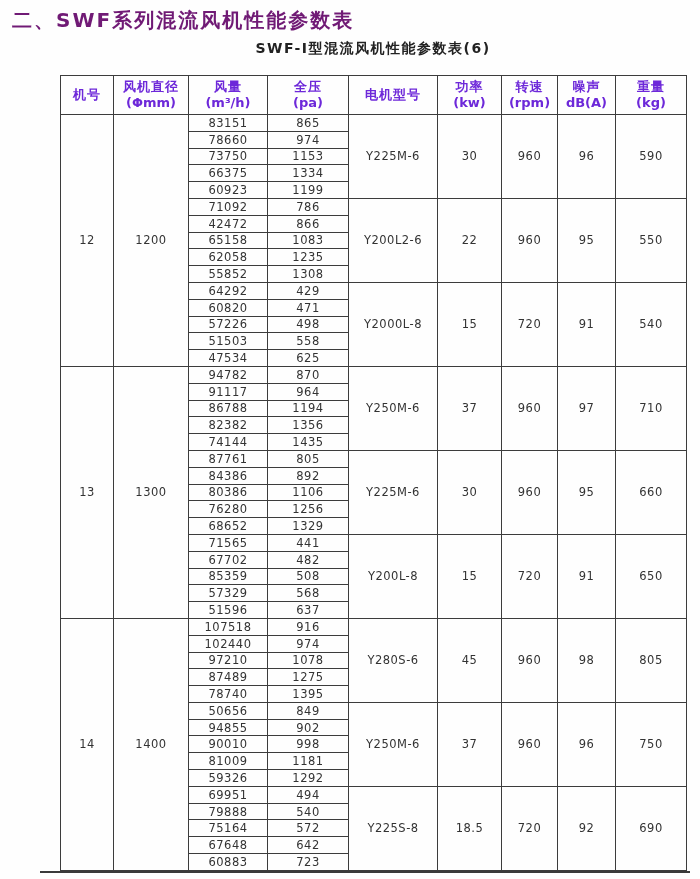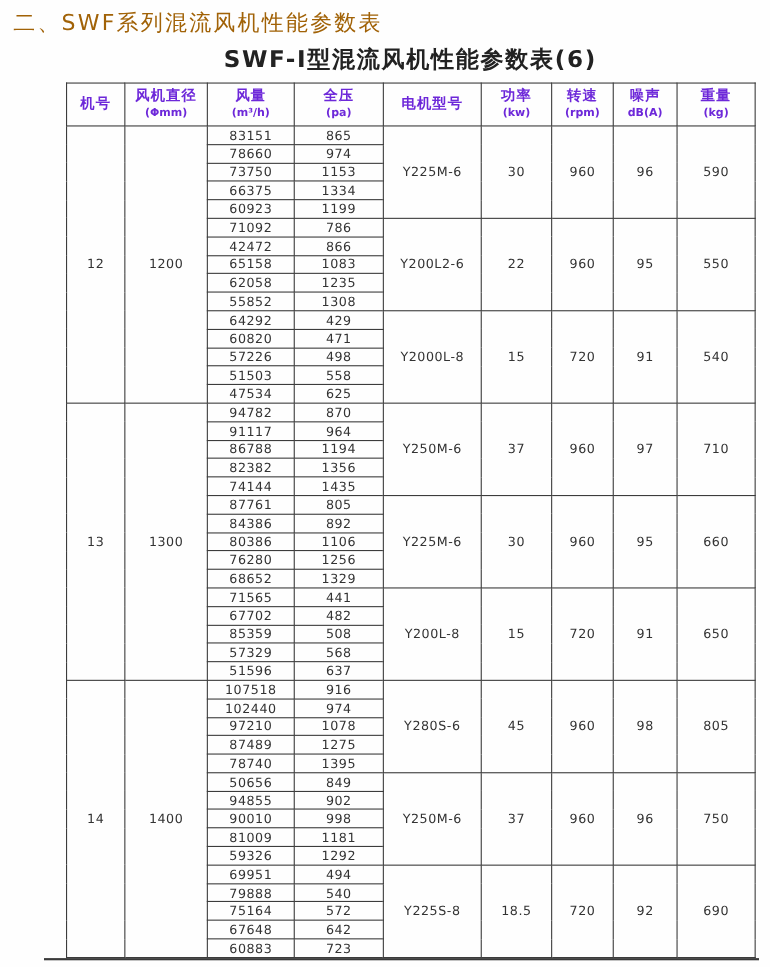--- a/index.html
+++ b/index.html
@@ -13,33 +13,33 @@
     background: #fefefe;
     font-family: "DejaVu Sans", sans-serif;
     color: #2e2e2e;
     overflow: hidden;
   }
   .page-title {
     position: absolute;
     left: 12px;
     top: 7px;
     font-size: 20px;
-    font-weight: normal;
+    font-weight: bold;
     letter-spacing: 2px;
-    color: #a16207;
+    color: #701a75;
     white-space: nowrap;
     text-align: center;
   }
   .page-subtitle {
     position: absolute;
     left: 60px;
     top: 40px;
     width: 626px;
     text-align: center;
-    font-size: 21px;
+    font-size: 14px;
     font-weight: bold;
     letter-spacing: 1.5px;
     color: #222;
     white-space: nowrap;
   }
   table.fan-table {
     position: absolute;
     left: 60px;
     top: 75px;
     width: 626px;
@@ -58,21 +58,21 @@
   }
   .fan-table thead th {
     font-weight: bold;
     font-size: 13px;
     line-height: 1.15;
     color: #6d28d9;
     letter-spacing: 1px;
   }
   .hdr-sub {
     display: block;
-    font-size: 10px;
+    font-size: 13px;
     letter-spacing: 0;
     margin-top: 1px;
   }
   .hdr-sub:empty { display: none; }
   .fan-table tbody tr {
     height: 16.8px;
   }
   .fan-table tbody td {
     font-size: 11.5px;
     color: #333;

